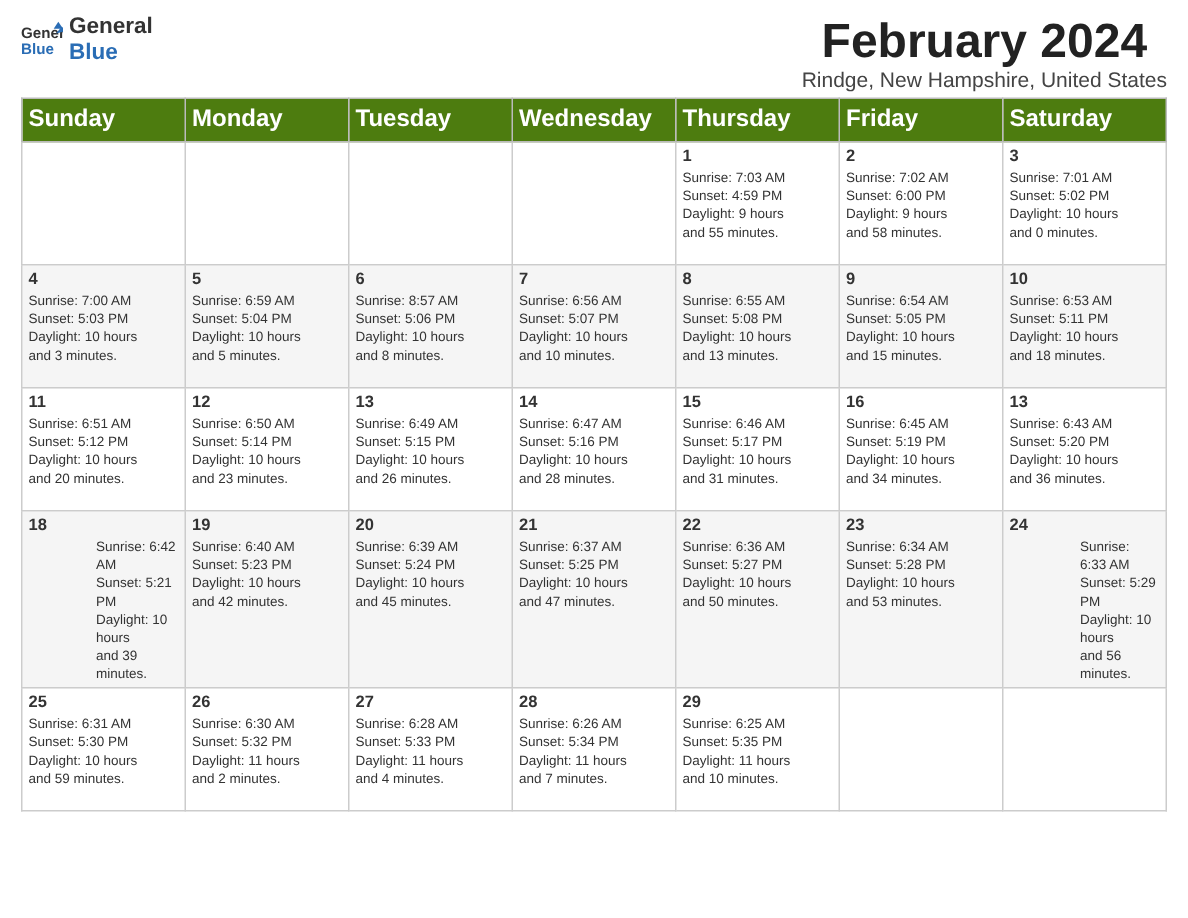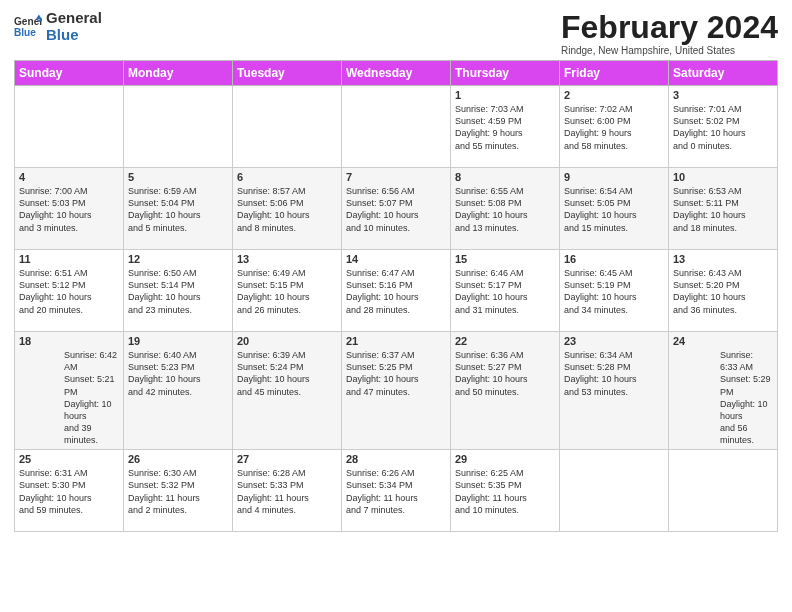--- a/index.html
+++ b/index.html
@@ -23,41 +23,41 @@
     .logo {
       display: flex;
       align-items: center;
       gap: 4px;
     }
     .logo-icon {
       width: 28px;
       height: 28px;
     }
     .title-block {
-      text-align: left;
+      text-align: center;
     }
     .main-title {
       font-size: 32px;
       font-weight: bold;
       color: #222;
       line-height: 1.1;
     }
     .subtitle {
-      font-size: 10px;
+      font-size: 14px;
       color: #444;
     }
     table {
       width: 100%;
       border-collapse: collapse;
       table-layout: fixed;
     }
     thead tr th {
-      background-color: #d946ef;
+      background-color: #4d7c0f;
       color: #fff;
-      font-size: 12px;
+      font-size: 16px;
       font-weight: bold;
       padding: 5px 4px;
       text-align: left;
       border: 1px solid #bbb;
     }
     tbody tr td {
       border: 1px solid #ccc;
       vertical-align: top;
       padding: 3px 4px;
       font-size: 9.5px;

